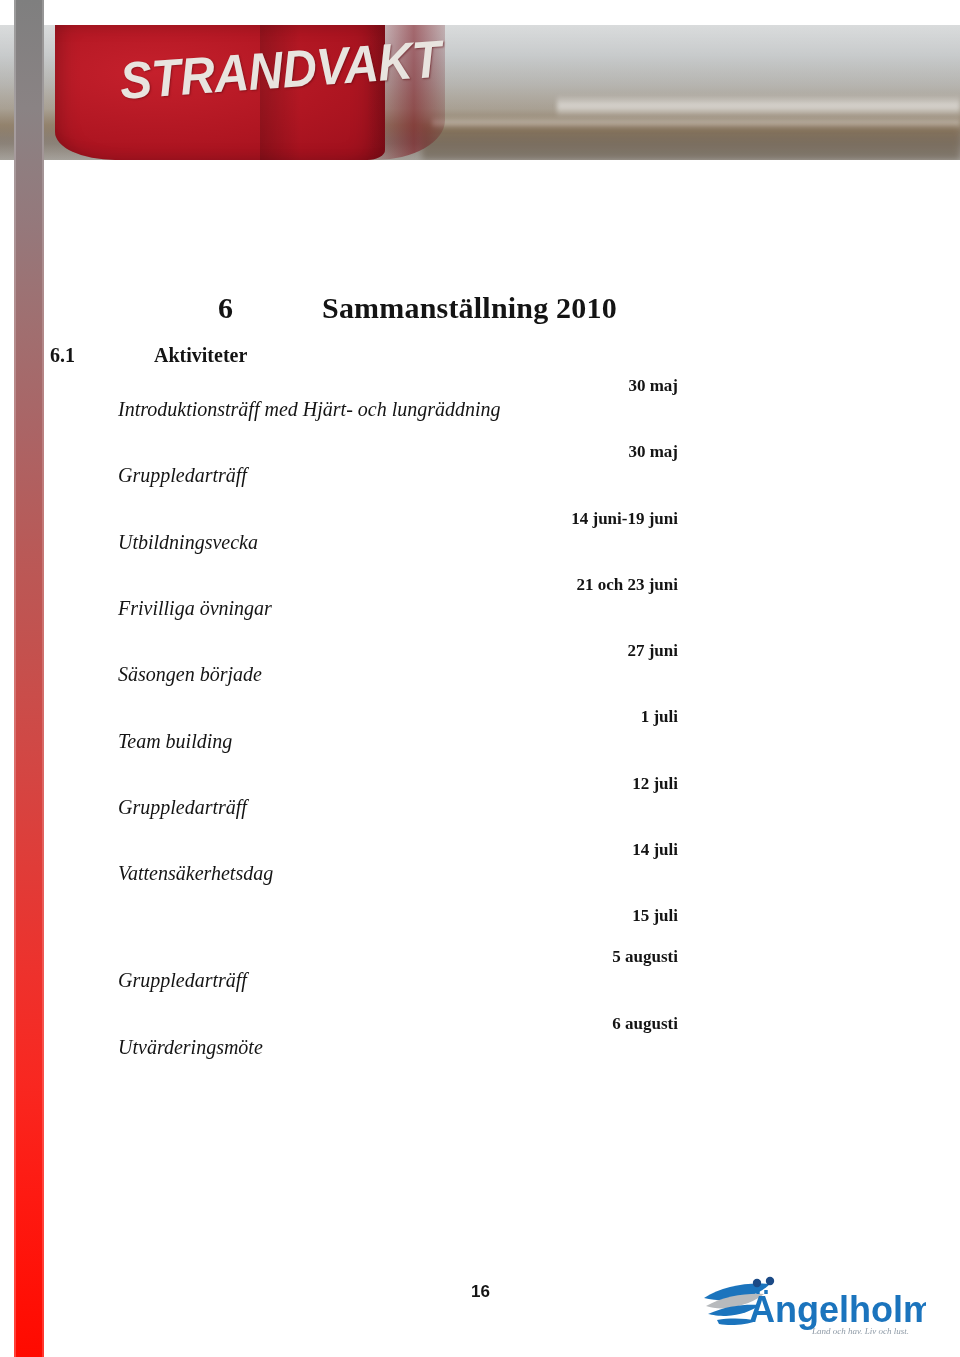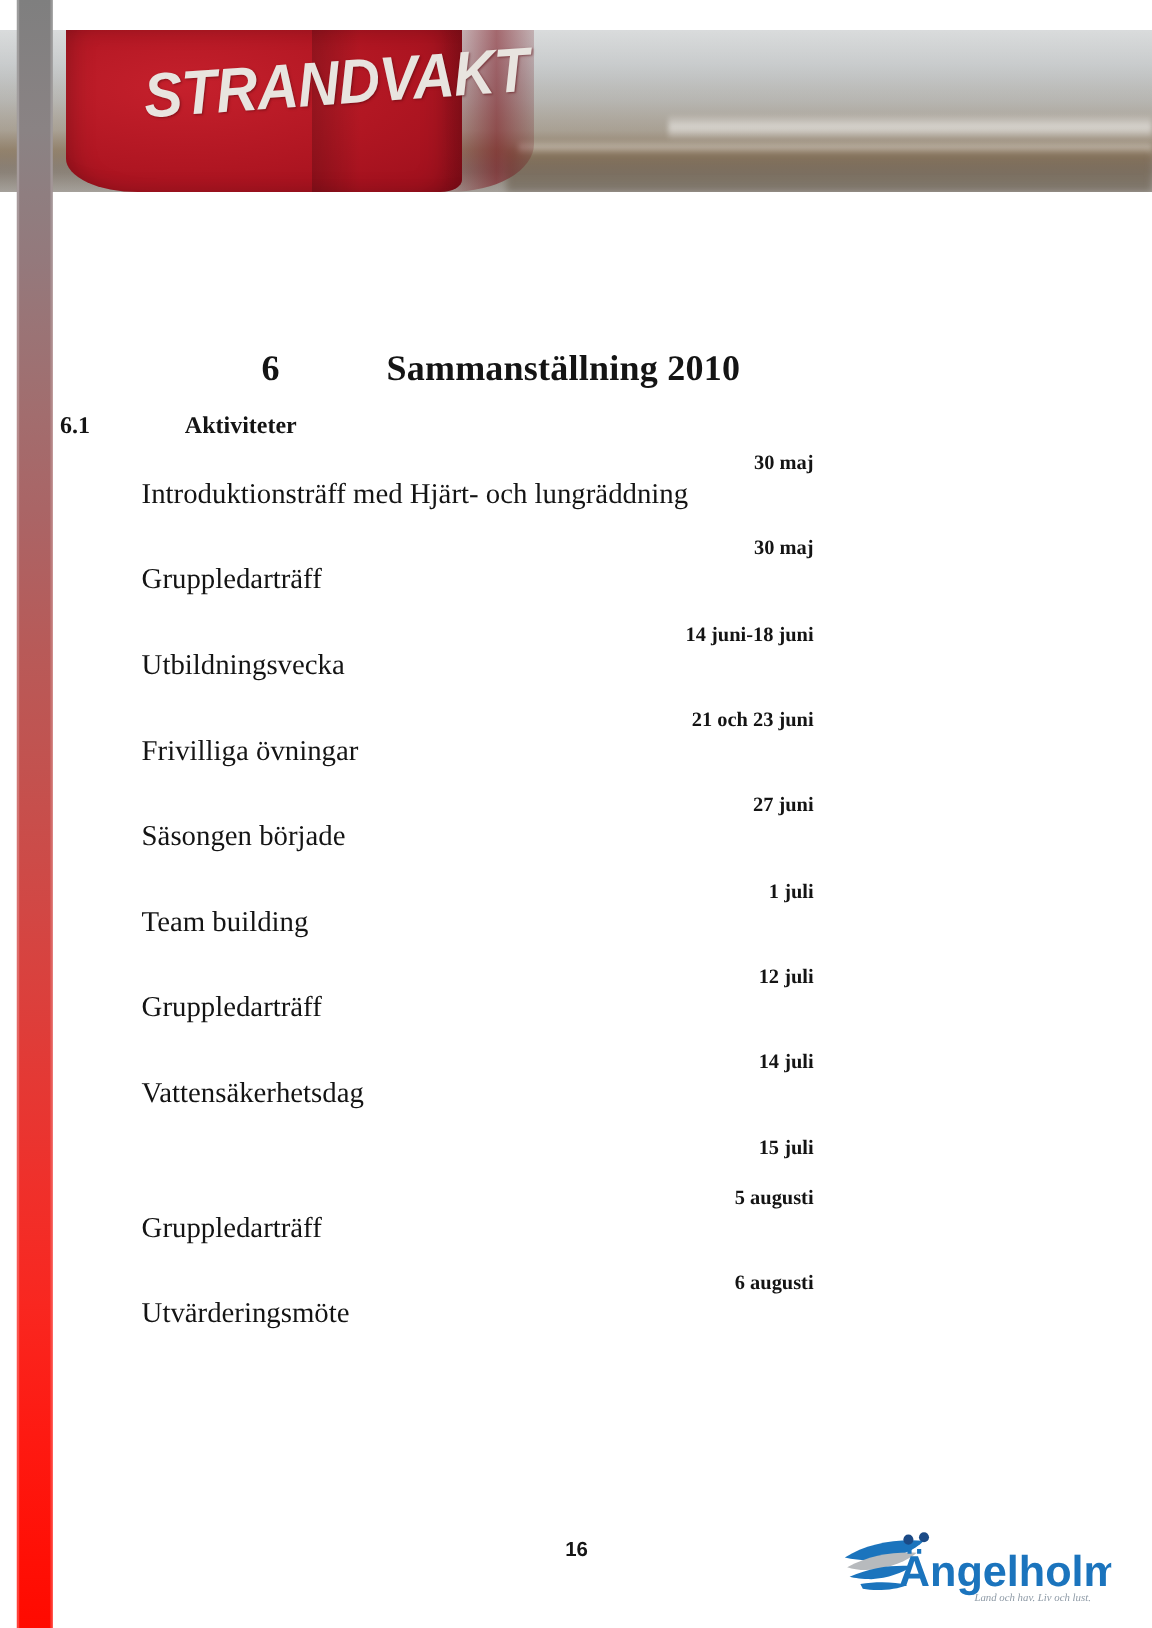--- a/index.html
+++ b/index.html
@@ -220,23 +220,24 @@
   }
   .activity-date {
     font-weight: 700;
     font-size: 17px;
     line-height: 1.30;
     white-space: nowrap;
     text-align: right;
   }
   .activity-desc {
     font-weight: 400;
-    font-size: 24px;
+    font-size: 20px;
     line-height: 1.26;
     white-space: nowrap;
+    font-style: italic;
   }
 
   
   .page-number {
     position: absolute;
     left: 471px;
     top: 1282px;
     font-family: "Liberation Sans", "DejaVu Sans", sans-serif;
     font-weight: 700;
     font-size: 17px;
@@ -289,21 +290,21 @@
       <div class="activity-date">30 maj</div>
       <div class="activity-desc">Introduktionsträff med Hjärt- och lungräddning</div>
     </div>
 
     <div class="activity">
       <div class="activity-date">30 maj</div>
       <div class="activity-desc">Gruppledarträff</div>
     </div>
 
     <div class="activity">
-      <div class="activity-date">14 juni-18 juni</div>
+      <div class="activity-date">14 juni-19 juni</div>
       <div class="activity-desc">Utbildningsvecka</div>
     </div>
 
     <div class="activity">
       <div class="activity-date">21 och 23 juni</div>
       <div class="activity-desc">Frivilliga övningar</div>
     </div>
 
     <div class="activity">
       <div class="activity-date">27 juni</div>

